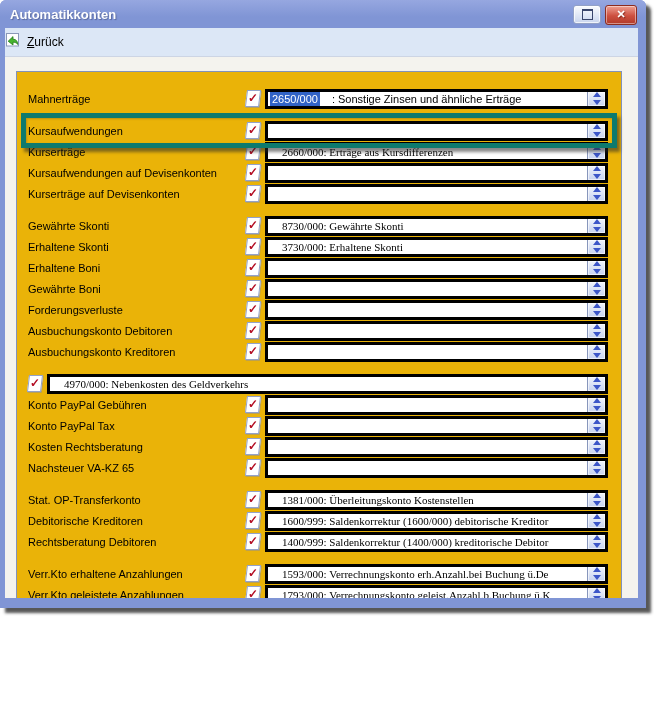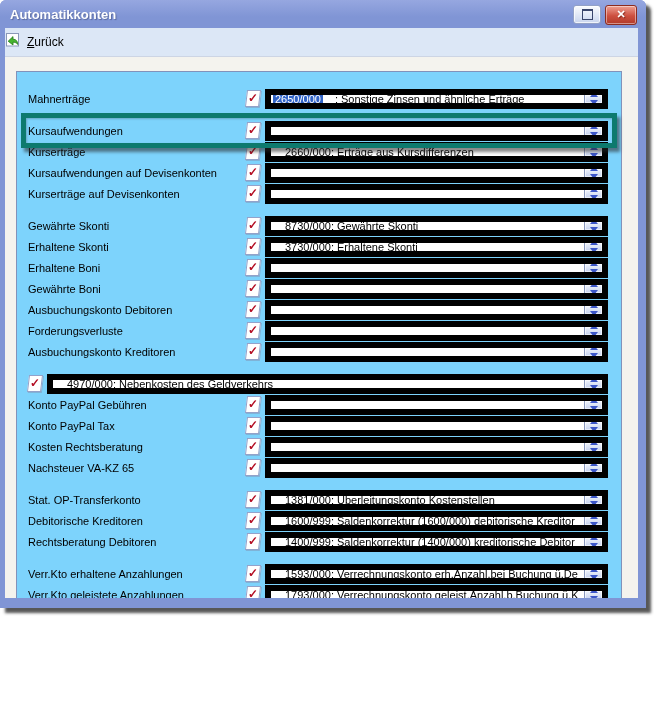--- a/index.html
+++ b/index.html
@@ -52,48 +52,48 @@
     background:#dce7f6; border-bottom:1px solid #cdd5e4;
     display:flex; align-items:center; box-sizing:border-box;
   }
   .back-btn { display:flex; align-items:center; gap:6px; cursor:default; }
   .back-btn .lbl { font-size:12px; color:#000; }
   .back-btn .lbl u { text-decoration:underline; }
   
   .panel {
     position:absolute; left:11px; top:43px; width:606px; height:599px;
     border:1px solid #8292ba; box-sizing:border-box;
-    padding:16px 13px 0 11px; background:#7dd3fc;
+    padding:16px 13px 0 11px; background:#eab308;
   }
   .group { margin:0; }
   .group + .group { margin-top:11px; }
   .row { height:21px; display:flex; align-items:center; position:relative; }
   .row-label { width:218px; font-size:11px; color:#000; flex:none;
                white-space:nowrap; overflow:hidden; }
   .check {
     width:12px; height:15px; flex:none; margin-right:5px;
     background:#fff; border:1px solid #93a2ca;
     transform:skewX(-7deg);
     box-shadow:1px 1px 0 rgba(130,140,170,.45);
     position:relative;
   }
   .check::after {
     content:"\2713"; position:absolute; left:1px; top:0px;
     color:#b30d23; font-size:12px; font-weight:bold; transform:skewX(7deg);
   }
   .combo {
     flex:1; height:20px; box-sizing:border-box;
-    background:#ffffff; border:6px solid #000000;
+    background:#ffffff; border:3px solid #000000;
     display:flex; align-items:stretch; overflow:hidden;
   }
   .val {
     flex:1; display:flex; align-items:center; font-size:11px; color:#000;
     white-space:nowrap; overflow:hidden; padding-left:2px;
   }
-  .val .indent { padding-left:12px; }
+  .val .indent { padding-left:12px;font-family:Liberation Serif, serif; }
   .val .sel { background:var(--selection,#3163c6); color:#fff; padding:1px 2px; }
   .val .gap { display:inline-block; width:12px; }
   .spin {
     width:17px; flex:none; border-left:1px solid #8796bc;
     background:linear-gradient(180deg,#f0f4fc 0%, #c6d2ef 100%);
     box-shadow:inset 0 0 0 1px rgba(255,255,255,.6);
     display:flex; flex-direction:column; align-items:center; justify-content:center; gap:3px;
     cursor:default;
   }
   .tri-up { width:0; height:0; border-left:4px solid transparent; border-right:4px solid transparent; border-bottom:5px solid #3c56c8; }
@@ -246,32 +246,32 @@
             <span class="check"></span>
             <div class="combo">
               <div class="val"></div>
               <span class="spin">
                 <span class="tri-up"></span>
                 <span class="tri-dn"></span>
               </span>
             </div>
           </div>
           <div class="row">
+            <div class="row-label">Forderungsverluste</div>
+            <span class="check"></span>
+            <div class="combo">
+              <div class="val"></div>
+              <span class="spin">
+                <span class="tri-up"></span>
+                <span class="tri-dn"></span>
+              </span>
+            </div>
+          </div>
+          <div class="row">
             <div class="row-label">Ausbuchungskonto Debitoren</div>
-            <span class="check"></span>
-            <div class="combo">
-              <div class="val"></div>
-              <span class="spin">
-                <span class="tri-up"></span>
-                <span class="tri-dn"></span>
-              </span>
-            </div>
-          </div>
-          <div class="row">
-            <div class="row-label">Forderungsverluste</div>
             <span class="check"></span>
             <div class="combo">
               <div class="val"></div>
               <span class="spin">
                 <span class="tri-up"></span>
                 <span class="tri-dn"></span>
               </span>
             </div>
           </div>
           <div class="row">

